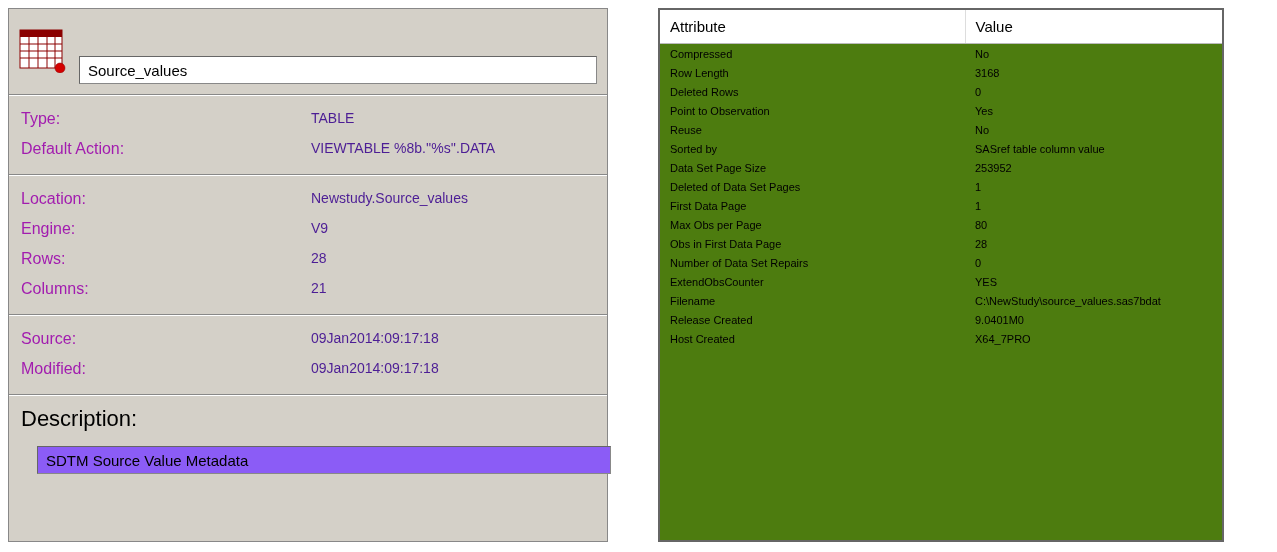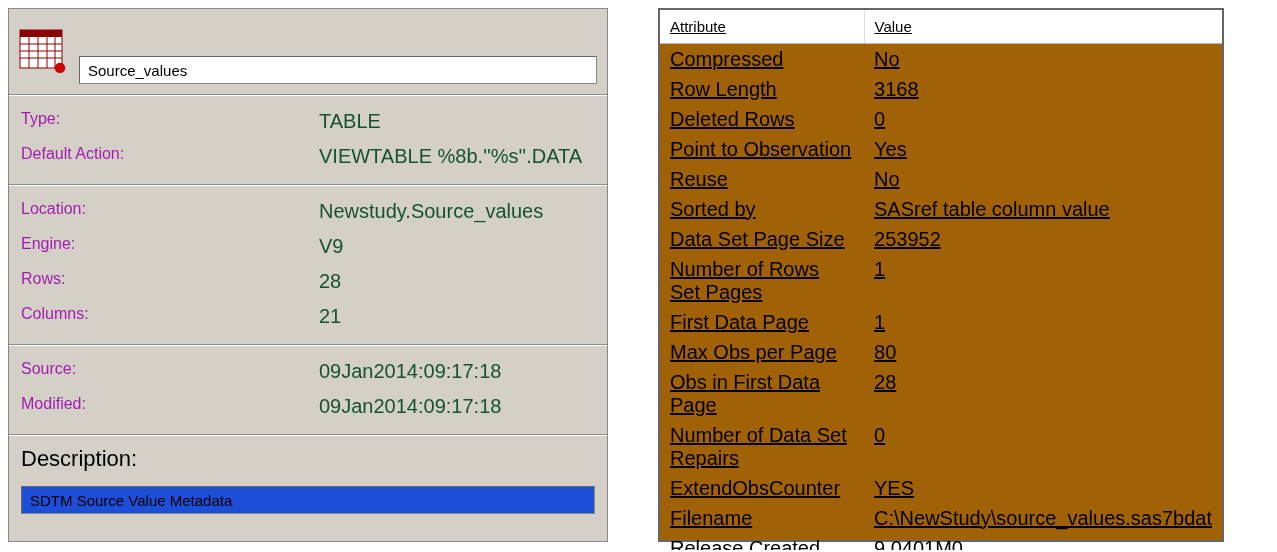--- a/index.html
+++ b/index.html
@@ -15,25 +15,24 @@
     width: 600px;
     height: 534px;
     background: #d4d0c8;
     border: 1px solid #888;
     box-sizing: border-box;
     padding: 0;
   }
   .panel-right {
     width: 566px;
     height: 534px;
-    background: #a16207;
+    background: #4d7c0f;
     border: 2px solid #666;
     border-style: double;
     box-sizing: border-box;
-    text-decoration: underline;
   }
   
   .left-header {
     display: flex;
     align-items: center;
     padding: 8px 10px 10px 10px;
     gap: 12px;
   }
   .table-icon {
     width: 48px;
@@ -67,62 +66,62 @@
     display: flex;
     padding: 6px 0;
   }
   .prop-label {
     width: 290px;
     color: #a21caf;
     font-size: 16px;
   }
   .prop-value {
     flex: 1;
-    color: #14532d;
-    font-size: 20px;
-    margin-left: 8px;
+    color: #4c1d95;
+    font-size: 14px;
   }
   .desc-label {
     padding: 10px 12px 14px 12px;
     font-size: 22px;
   }
   .desc-input-wrap {
     padding: 0 12px 12px 12px;
   }
   .desc-input {
     width: 100%;
     height: 28px;
     border: 1px solid #888;
     border-top-color: #666;
     border-left-color: #666;
-    background: #1d4ed8;
+    background: #8b5cf6;
     padding: 2px 8px;
     font-family: Tahoma, Arial, sans-serif;
     font-size: 15px;
     box-sizing: border-box;
+    margin-left: 16px;
   }
   
   .attr-table {
     width: 100%;
     border-collapse: collapse;
   }
   .attr-header th {
     text-align: left;
     font-weight: normal;
     font-size: 15px;
     padding: 8px 10px 8px 10px;
     border-bottom: 1px solid #bbb;
     background: #fff;
   }
   .attr-header th:first-child {
     border-right: 1px solid #ddd;
   }
   .attr-body td {
     padding: 3.5px 10px;
-    font-size: 20px;
+    font-size: 11px;
     vertical-align: top;
   }
   .attr-body td:first-child {
     width: 285px;
   }
 </style>
 </head>
 <body>
 
 <div class="panel-left">
@@ -222,21 +221,21 @@
         </tr>
         <tr>
           <td>Sorted by</td>
           <td>SASref table column value</td>
         </tr>
         <tr>
           <td>Data Set Page Size</td>
           <td>253952</td>
         </tr>
         <tr>
-          <td>Number of Rows Set Pages</td>
+          <td>Deleted of Data Set Pages</td>
           <td>1</td>
         </tr>
         <tr>
           <td>First Data Page</td>
           <td>1</td>
         </tr>
         <tr>
           <td>Max Obs per Page</td>
           <td>80</td>
         </tr>

